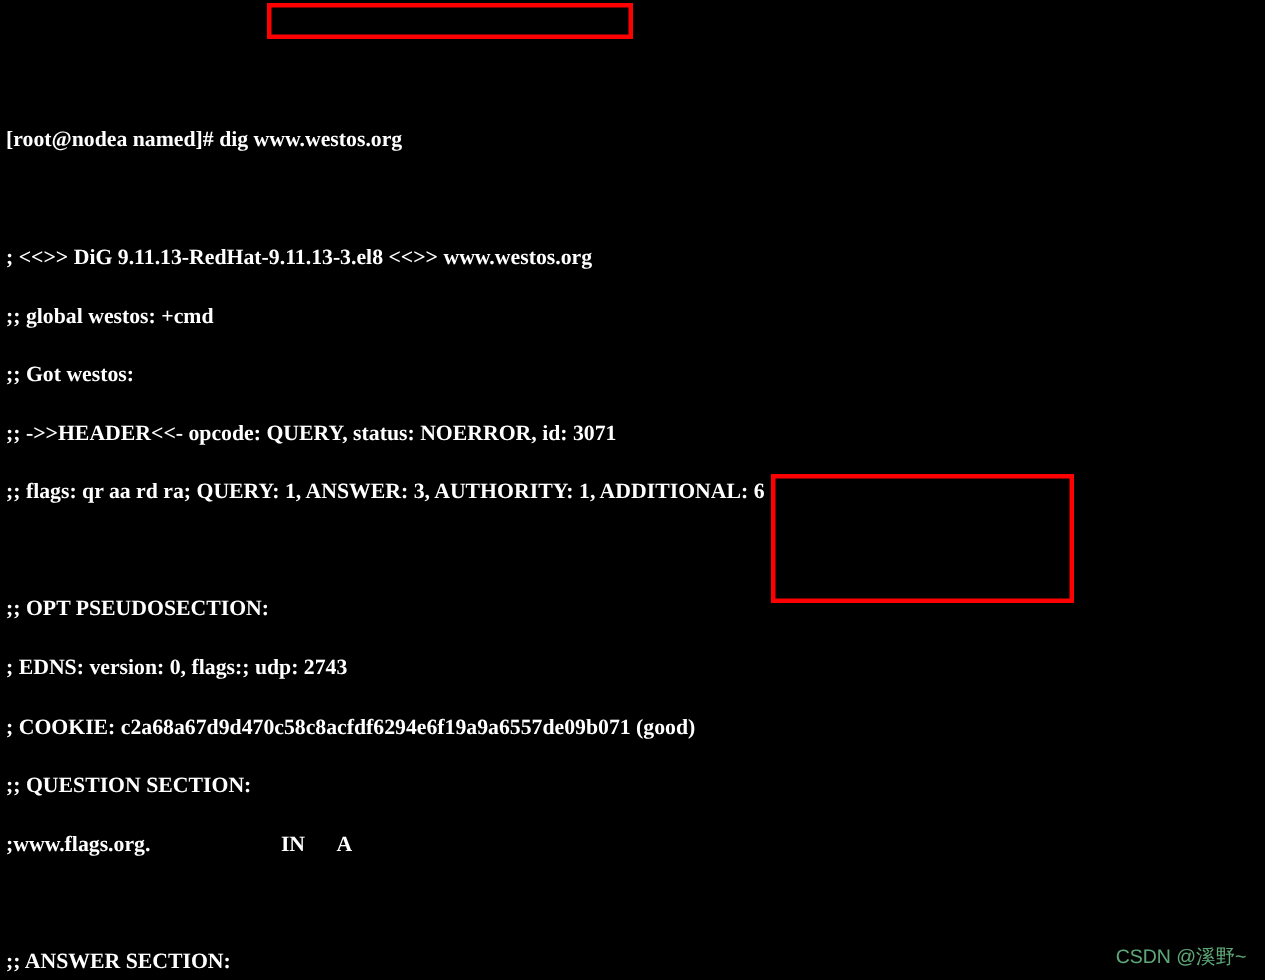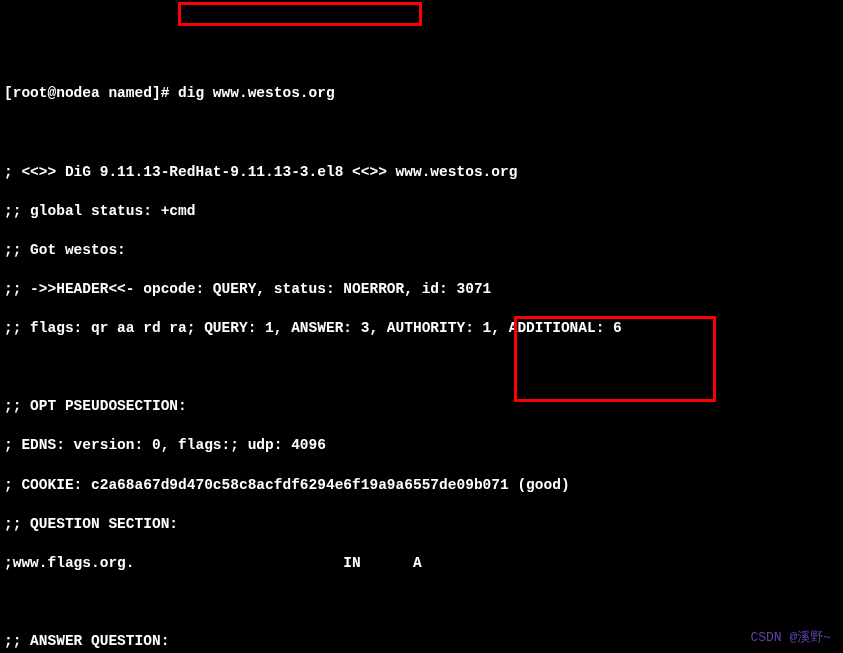--- a/index.html
+++ b/index.html
@@ -1,18 +1,19 @@
 <!DOCTYPE html>
 <html><head>
   <meta charset="utf-8">
   <style>
     * {
       margin: 0;
       padding: 0;
       box-sizing: border-box;
+      font-family: Liberation Serif, serif;
     }
     body {
       background: #000;
       color: #fff;
       font-family: 'Courier New', Consolas, monospace;
       font-size: 14.5px;
       line-height: 1.35;
       padding: 6px 4px;
       width: 843px;
       height: 653px;
@@ -39,48 +40,48 @@
       top: 316px;
       left: 514px;
       width: 202px;
       height: 86px;
       pointer-events: none;
     }
     .watermark {
       position: absolute;
       bottom: 6px;
       right: 12px;
-      color: #8b5cf6;
+      color: #86efac;
       font-weight: normal;
       font-size: 13px;
-      font-family: Liberation Mono, monospace;
+      font-family: Liberation Sans, sans-serif;
       opacity: 0.7;
       margin-left: 10px;
     }
   </style>
 </head>
 <body>
 
 
 
 <div class="line"><span>[root@nodea named]# </span><span>dig www.westos.org</span></div>
 <div class="line"> </div>
 <div class="line">; &lt;&lt;&gt;&gt; DiG 9.11.13-RedHat-9.11.13-3.el8 &lt;&lt;&gt;&gt; www.westos.org</div>
-<div class="line">;; global status: +cmd</div>
+<div class="line">;; global westos: +cmd</div>
 <div class="line">;; Got westos:</div>
 <div class="line">;; -&gt;&gt;HEADER&lt;&lt;- opcode: QUERY, status: NOERROR, id: 3071</div>
 <div class="line">;; flags: qr aa rd ra; QUERY: 1, ANSWER: 3, AUTHORITY: 1, ADDITIONAL: 6</div>
 <div class="line"> </div>
 <div class="line">;; OPT PSEUDOSECTION:</div>
-<div class="line">; EDNS: version: 0, flags:; udp: 4096</div>
+<div class="line">; EDNS: version: 0, flags:; udp: 2743</div>
 <div class="line">; COOKIE: c2a68a67d9d470c58c8acfdf6294e6f19a9a6557de09b071 (good)</div>
 <div class="line">;; QUESTION SECTION:</div>
 <div class="line">;www.flags.org.                        IN      A</div>
 <div class="line"> </div>
-<div class="line">;; ANSWER QUESTION:</div>
+<div class="line">;; ANSWER SECTION:</div>
 
 
 
 
 
 
 
 
 
 

